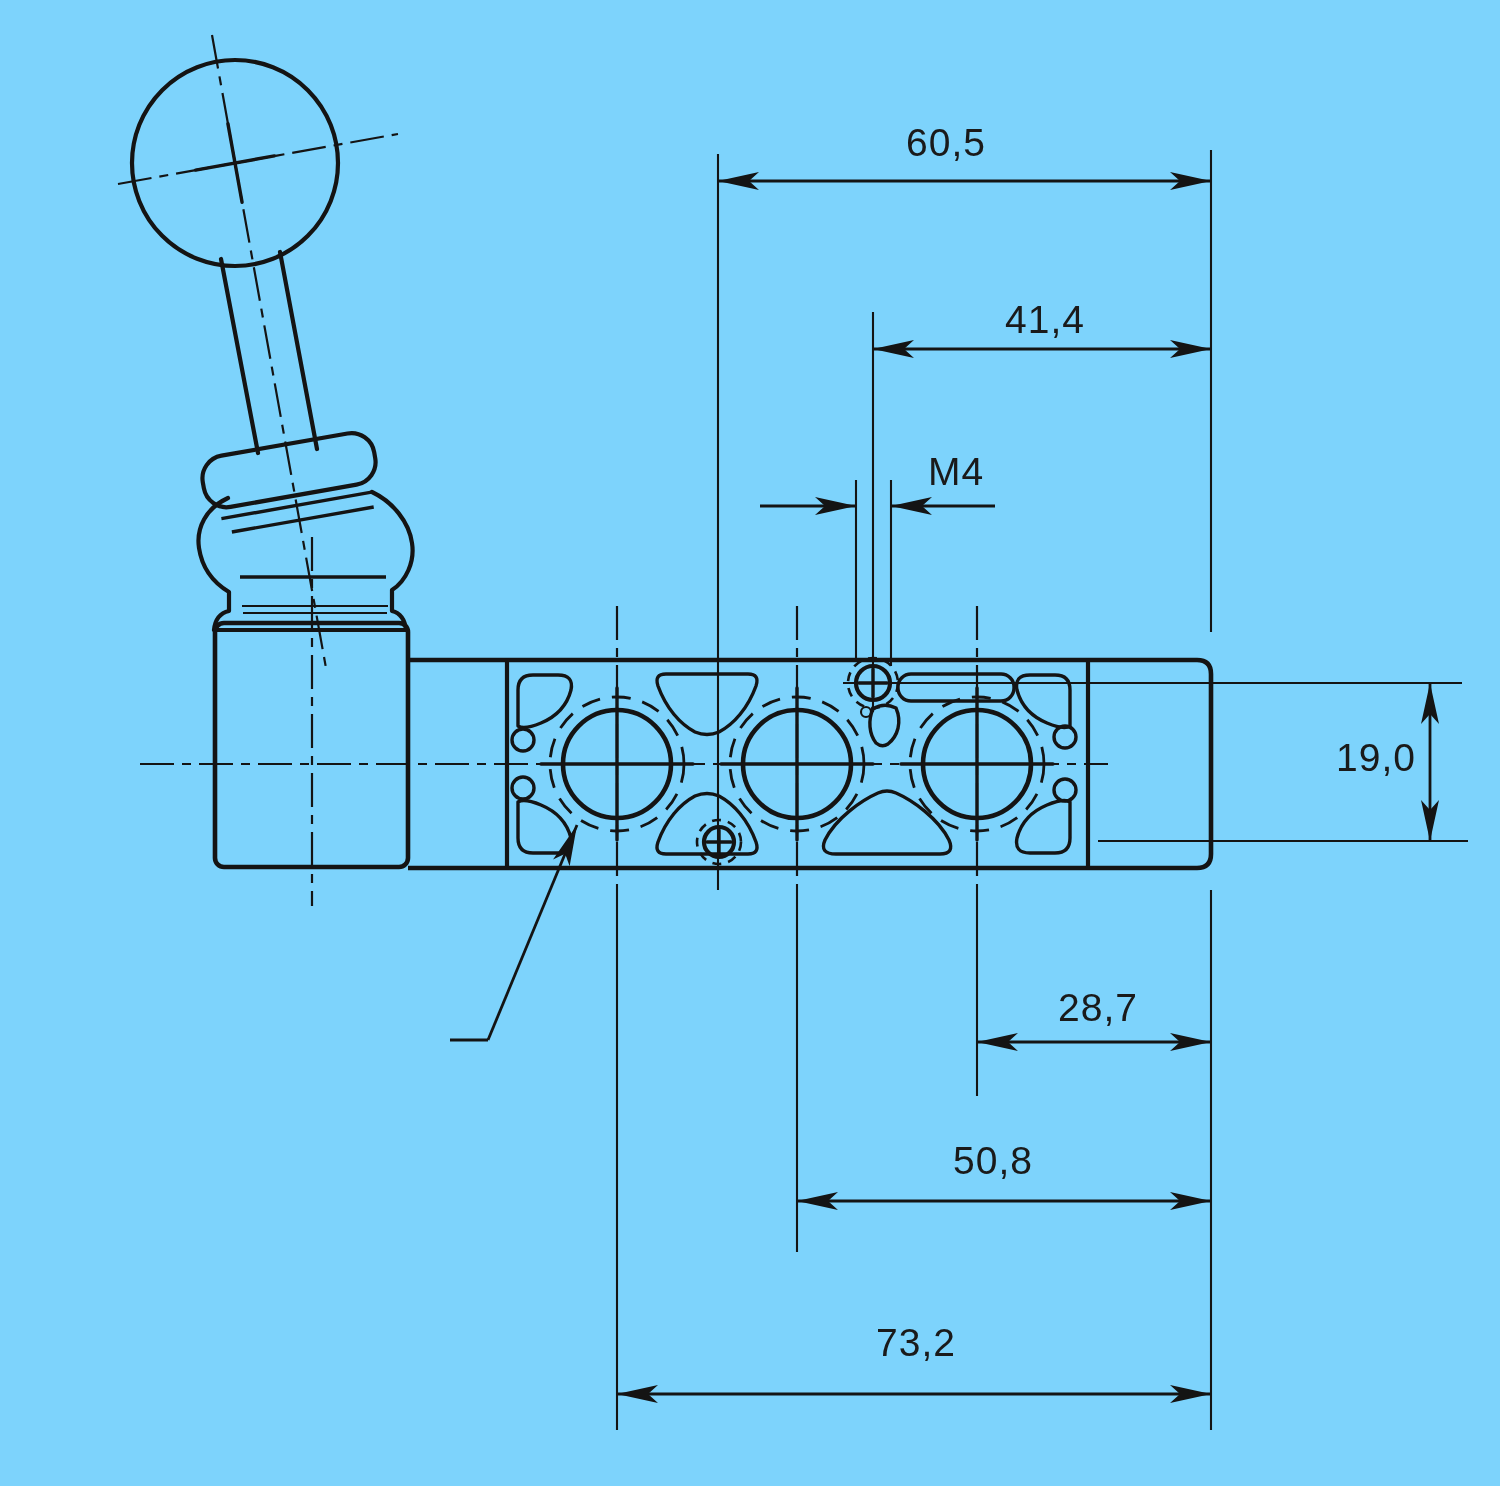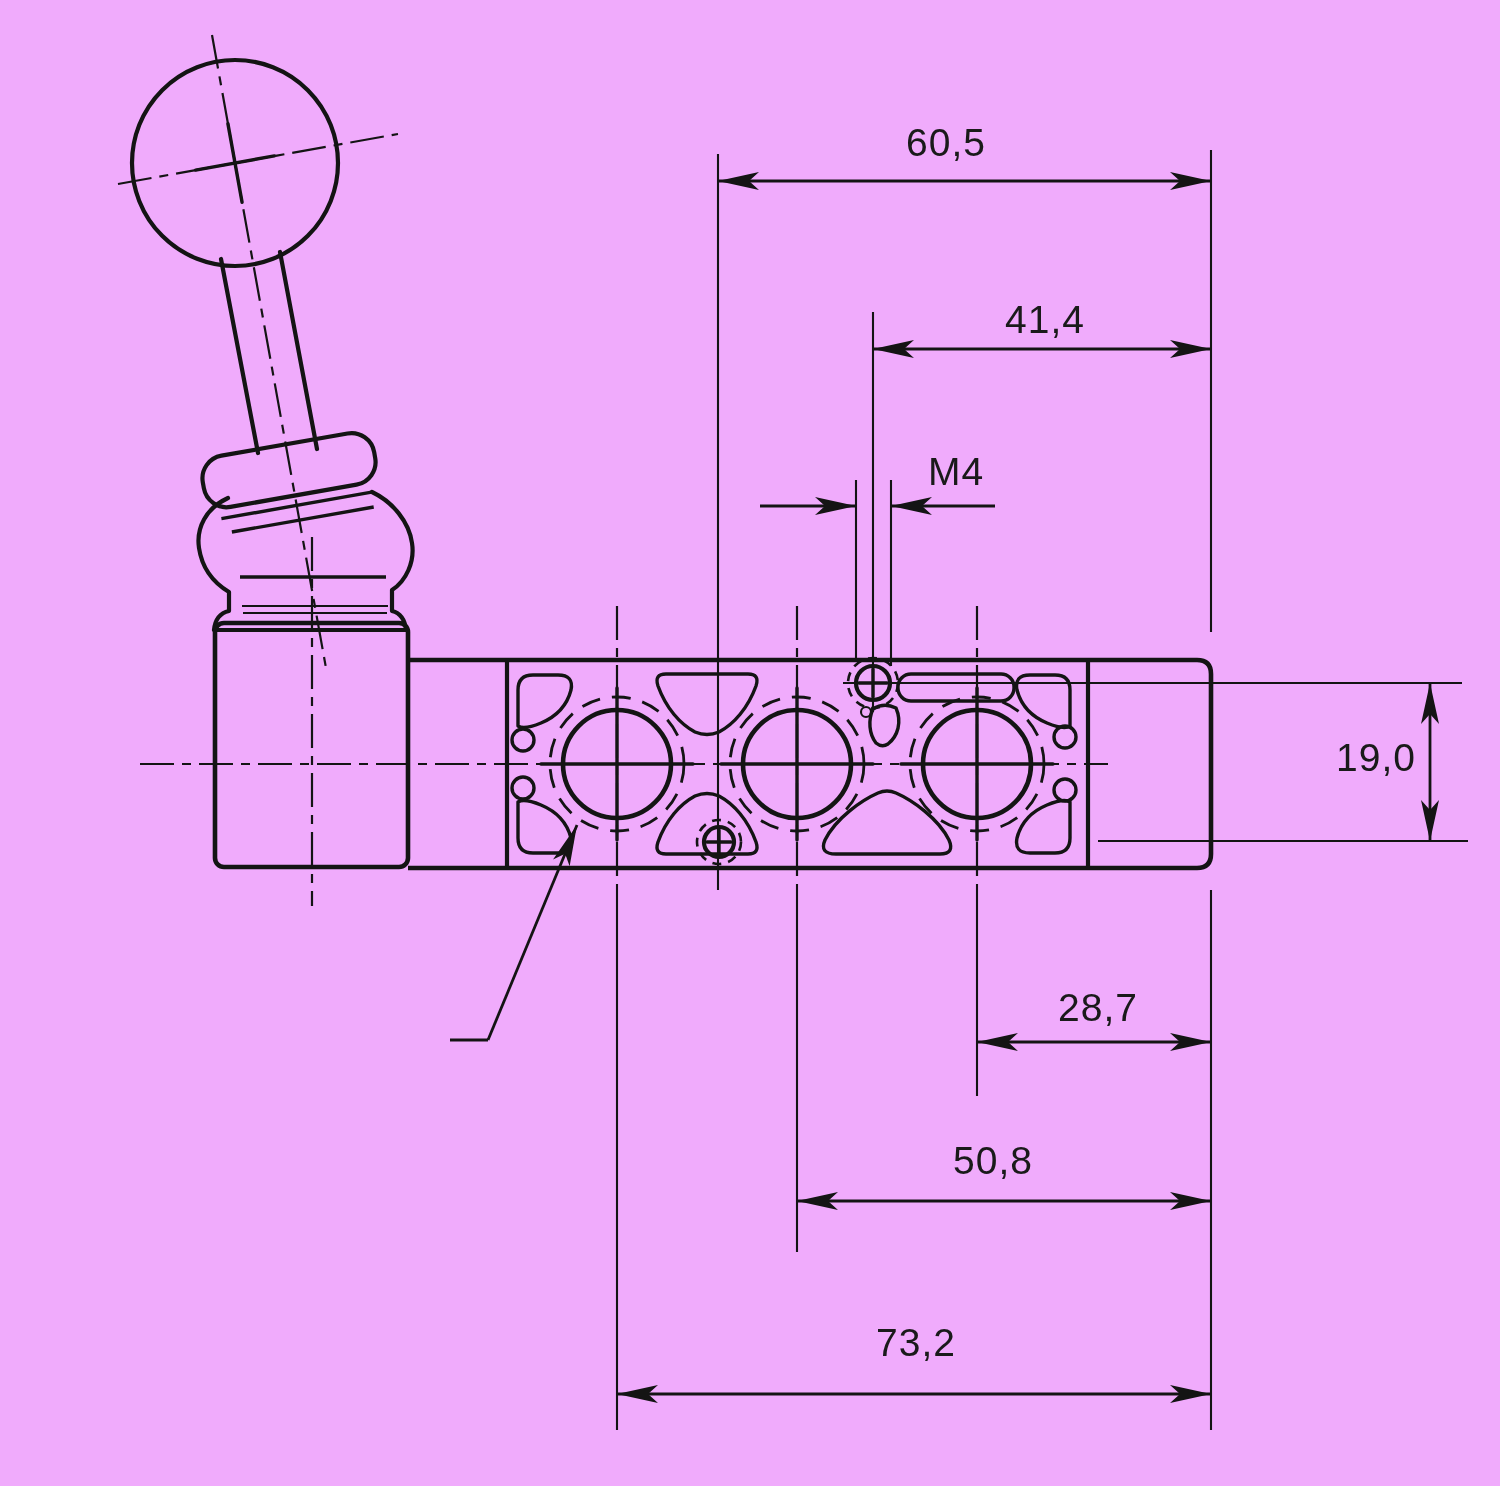--- a/index.html
+++ b/index.html
@@ -1,16 +1,16 @@
 <!DOCTYPE html>
 <html><head>
 <meta charset="utf-8">
 <style>
   html,body{margin:0;padding:0;background:#ffffff;}
-  .canvas{position:relative;width:1500px;height:1486px;background:#f0abfc;overflow:hidden;}
+  .canvas{position:relative;width:1500px;height:1486px;background:#7dd3fc;overflow:hidden;}
   svg{display:block;}
   .dim{font-family:"Liberation Sans", sans-serif;font-size:39px;fill:#1a1a1a;letter-spacing:1px;}
   .outline{stroke:#141414;stroke-width:4.2;fill:none;stroke-linecap:round;stroke-linejoin:round;}
   .outline-thick{stroke:#141414;stroke-width:4.6;fill:none;stroke-linejoin:round;}
   .medium{stroke:#141414;stroke-width:3.4;fill:none;stroke-linejoin:round;}
   .thin{stroke:#141414;stroke-width:2.1;fill:none;}
   .dimline{stroke:#141414;stroke-width:2.8;fill:none;}
   .cl{stroke:#141414;stroke-width:2.2;fill:none;stroke-dasharray:34 8 9 8;}
   .dash{stroke:#141414;stroke-width:2.8;fill:none;stroke-dasharray:19 12;}
   .dashsm{stroke:#141414;stroke-width:2.6;fill:none;stroke-dasharray:9 7;}

